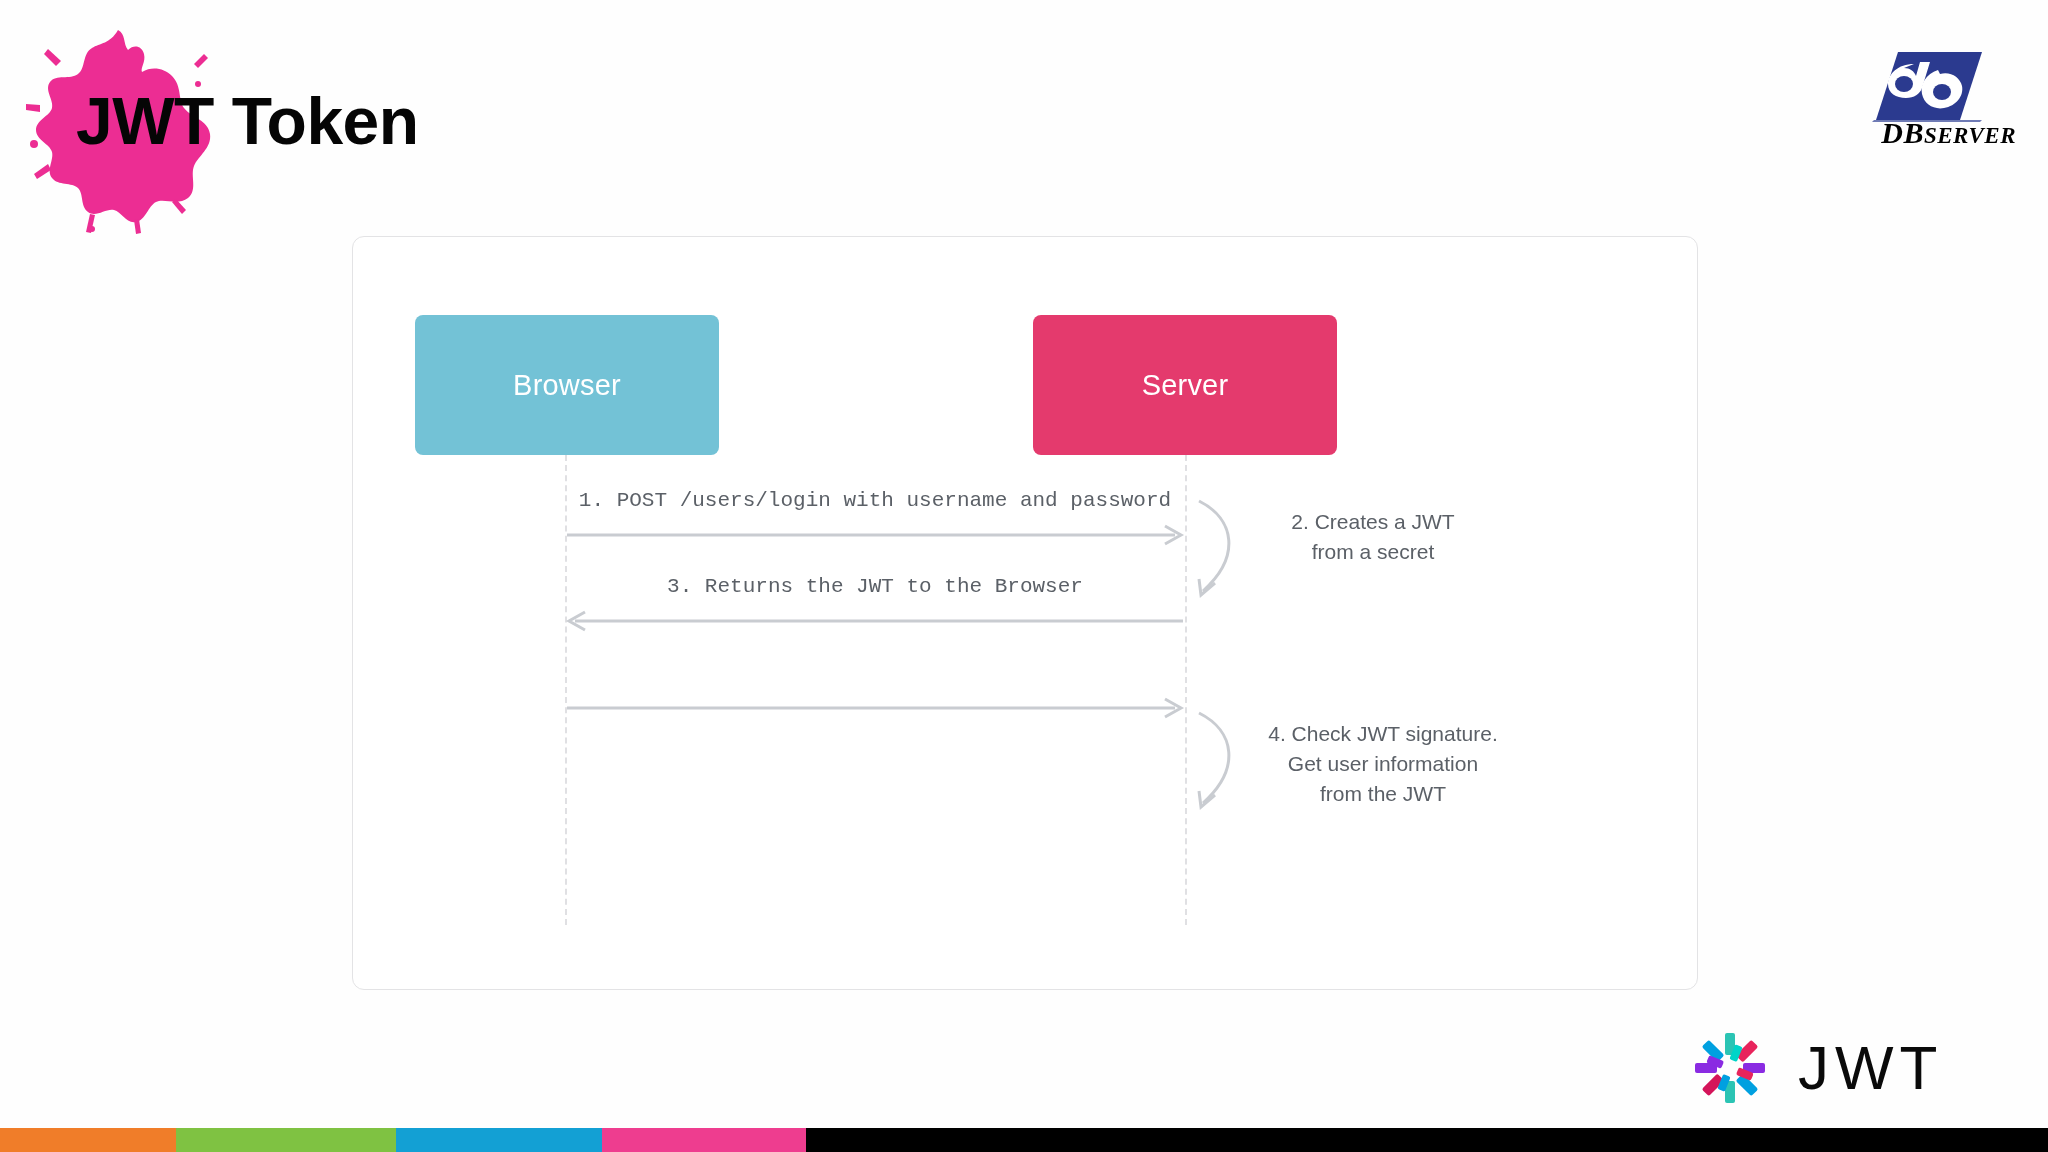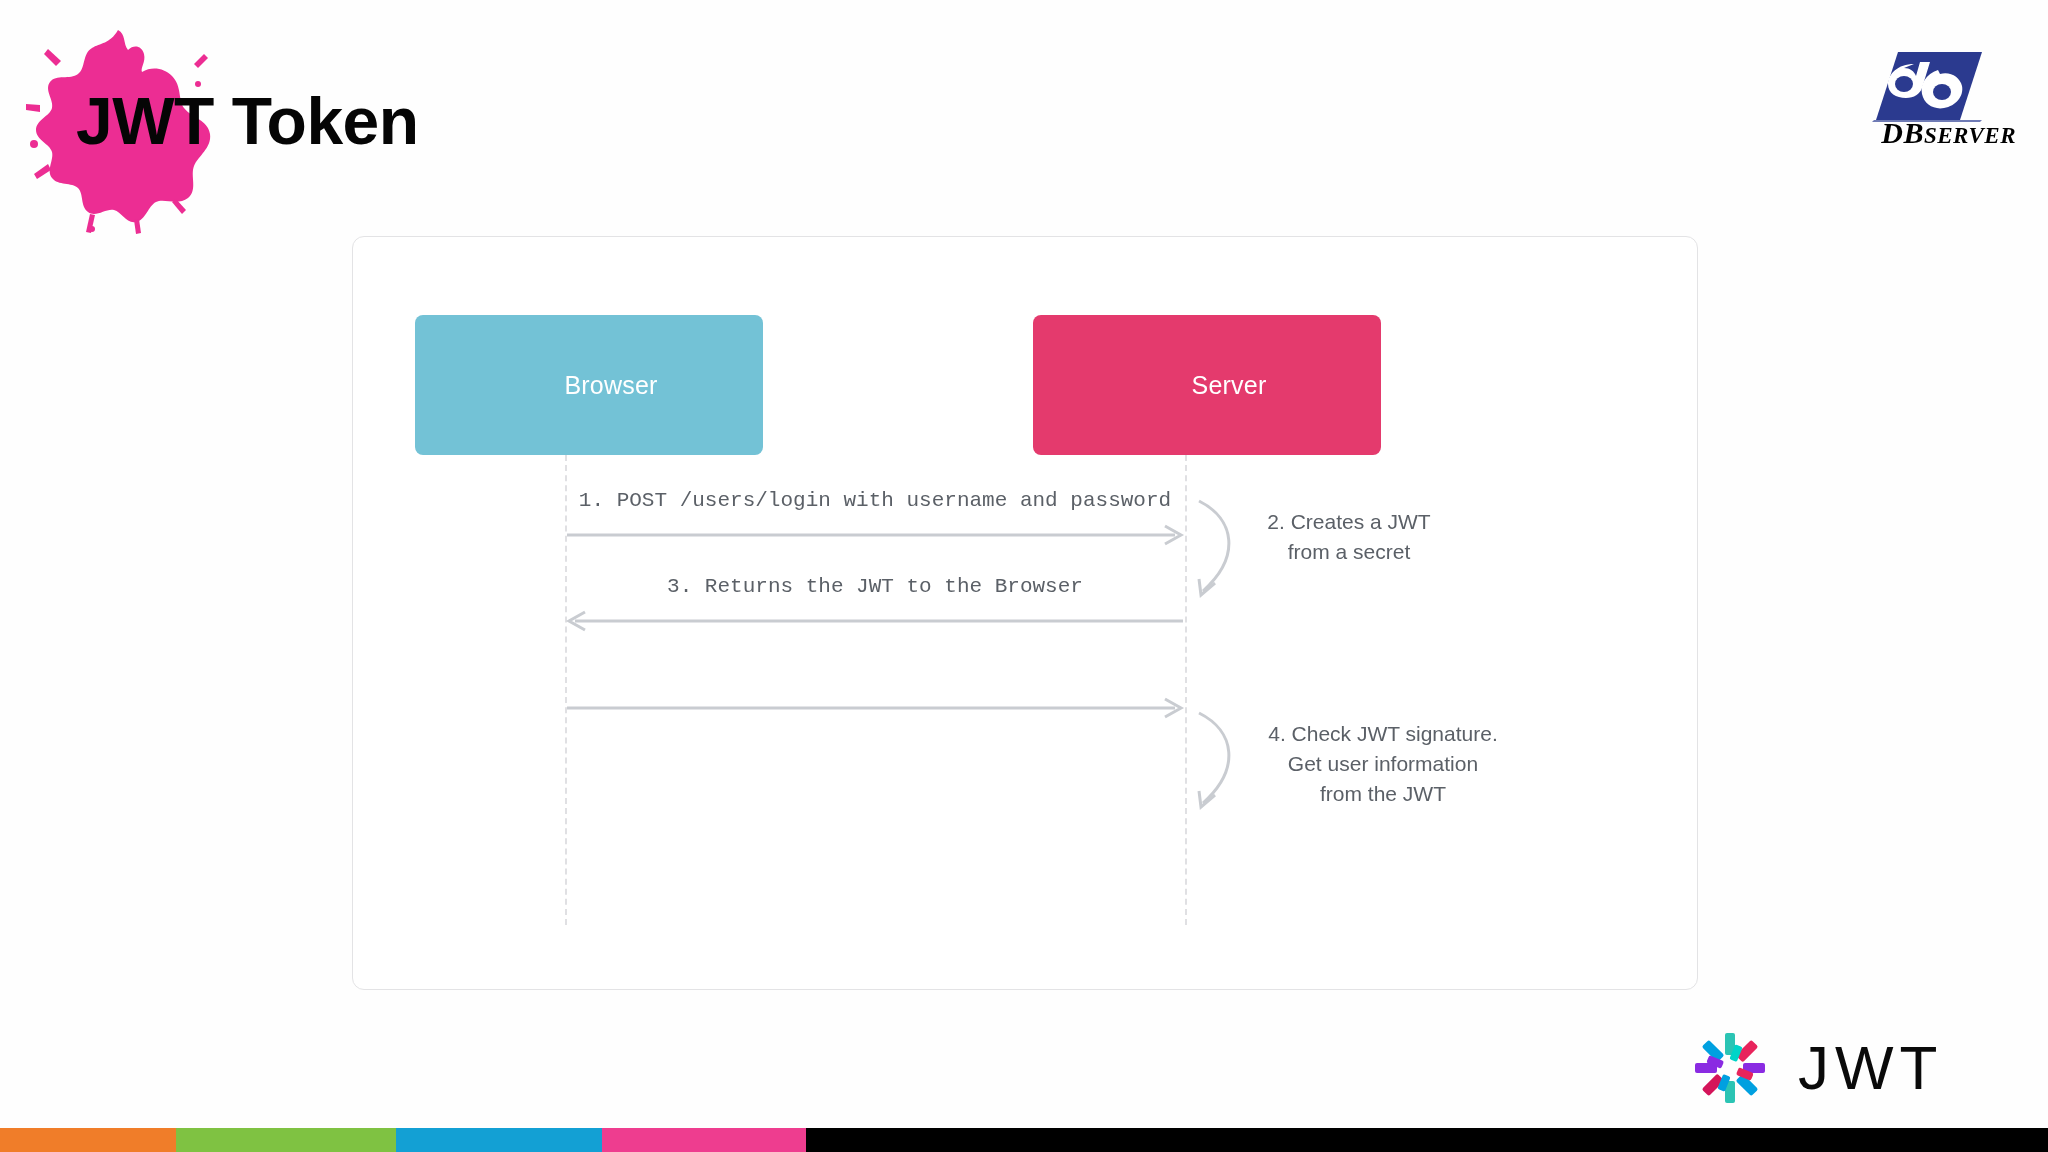--- a/index.html
+++ b/index.html
@@ -85,24 +85,23 @@
     box-sizing: border-box;
   }
 
   .actor-box {
     position: absolute;
     border-radius: 8px;
     display: flex;
     align-items: center;
     justify-content: center;
     color: #ffffff;
-    font-size: 25px;
+    font-size: 29px;
     letter-spacing: 0.2px;
     font-family: "Liberation Sans", sans-serif;
-    padding-left: 44px;
   }
   #actor-browser {
     left: 62px;
     top: 78px;
     width: 304px;
     height: 140px;
     background: #73c2d6;
   }
   #actor-server {
     left: 680px;
@@ -249,21 +248,21 @@
     <svg class="msg-arrow" viewBox="0 0 620 24" preserveAspectRatio="none">
       <line x1="2" y1="12" x2="610" y2="12" stroke="#c9ccd1" stroke-width="3"></line>
       <polyline points="600,3 616,12 600,21" fill="none" stroke="#c9ccd1" stroke-width="3"></polyline>
     </svg>
   </div>
 
   <svg class="self-loop" style="left:836px; top:258px;" viewBox="0 0 64 112">
     <path d="M10 6 C46 24 52 62 14 96" fill="none" stroke="#c9ccd1" stroke-width="3"></path>
     <polyline points="26,88 12,100 10,84" fill="none" stroke="#c9ccd1" stroke-width="3"></polyline>
   </svg>
-  <div class="self-note" style="left:876px; top:270px; width:240px;text-align:center;">
+  <div class="self-note" style="left:900px; top:270px; width:240px;text-align:center;">
     <div>2. Creates a JWT</div>
     <div>from a secret</div>
   </div>
 
   <div class="msg" style="left:212px; top:338px; width:620px;">
     <div class="msg-label">3. Returns the JWT to the Browser</div>
     <svg class="msg-arrow" viewBox="0 0 620 24" preserveAspectRatio="none">
       <line x1="10" y1="12" x2="618" y2="12" stroke="#c9ccd1" stroke-width="3"></line>
       <polyline points="20,3 4,12 20,21" fill="none" stroke="#c9ccd1" stroke-width="3"></polyline>
     </svg>

